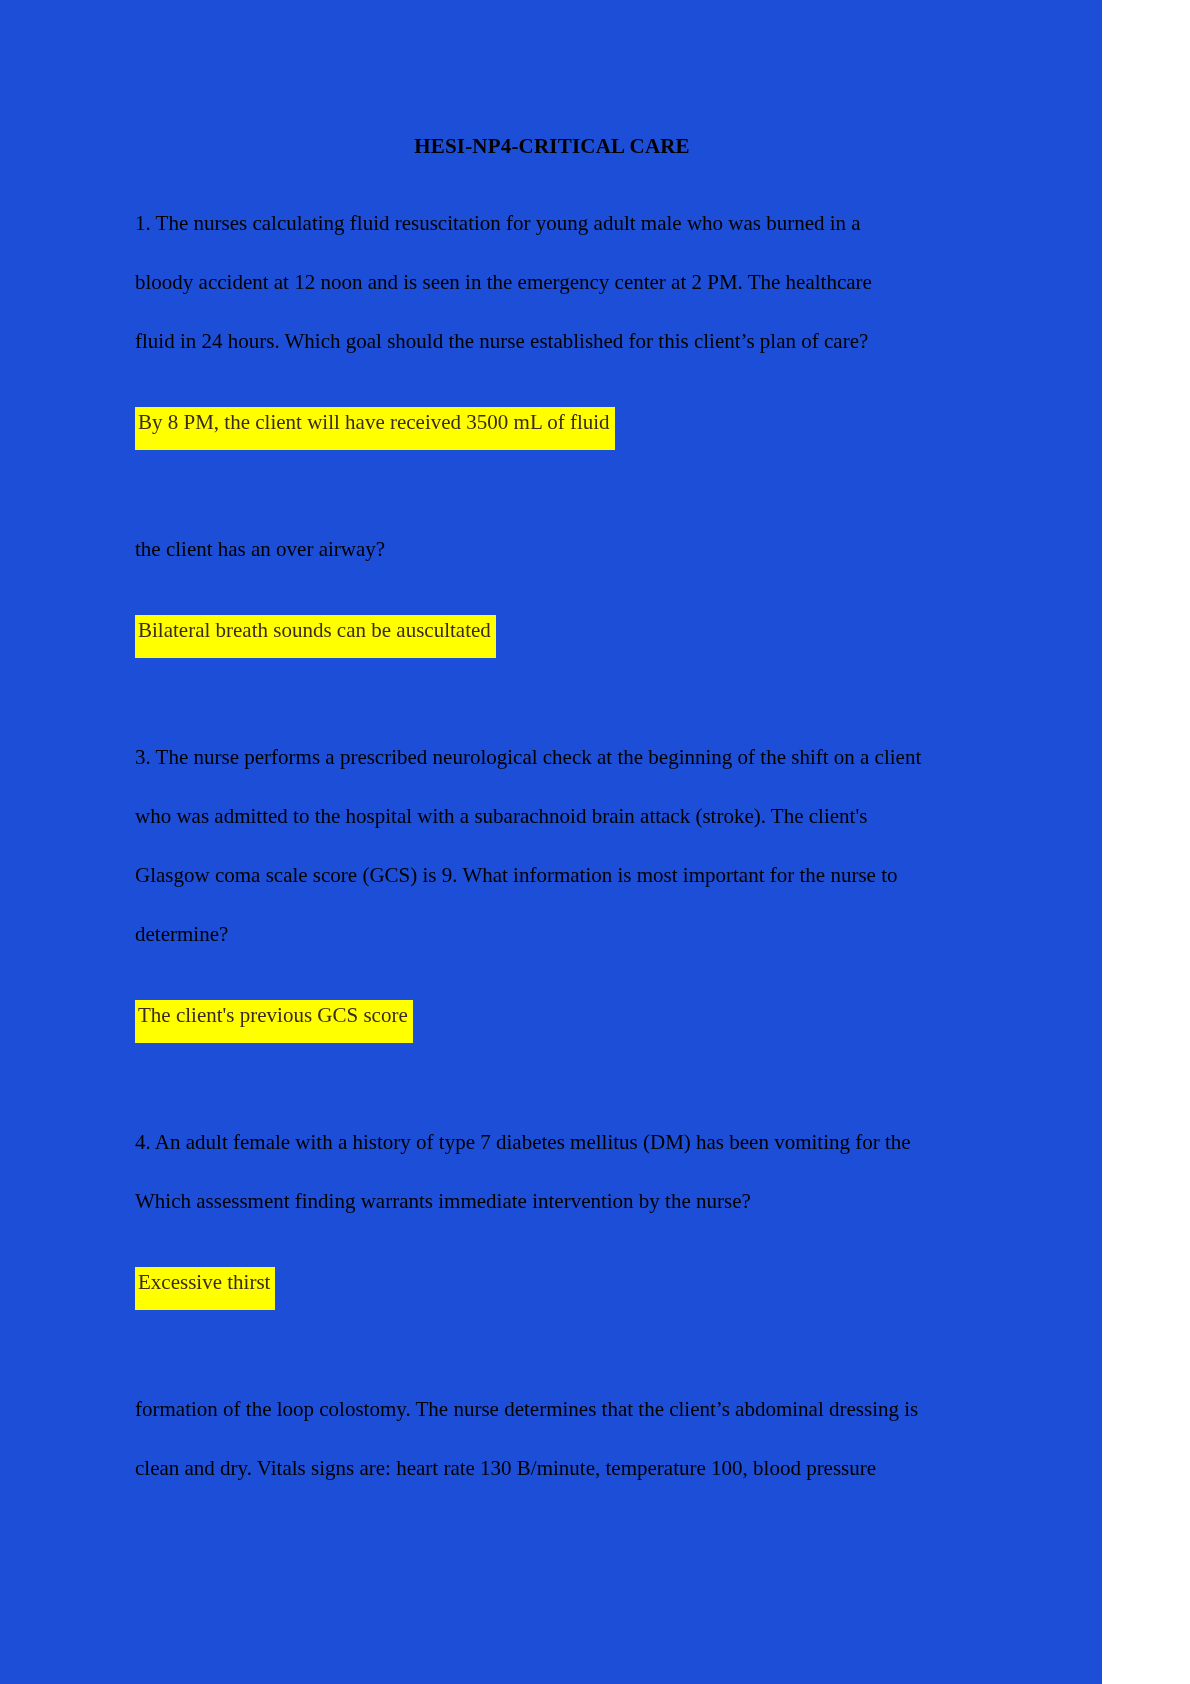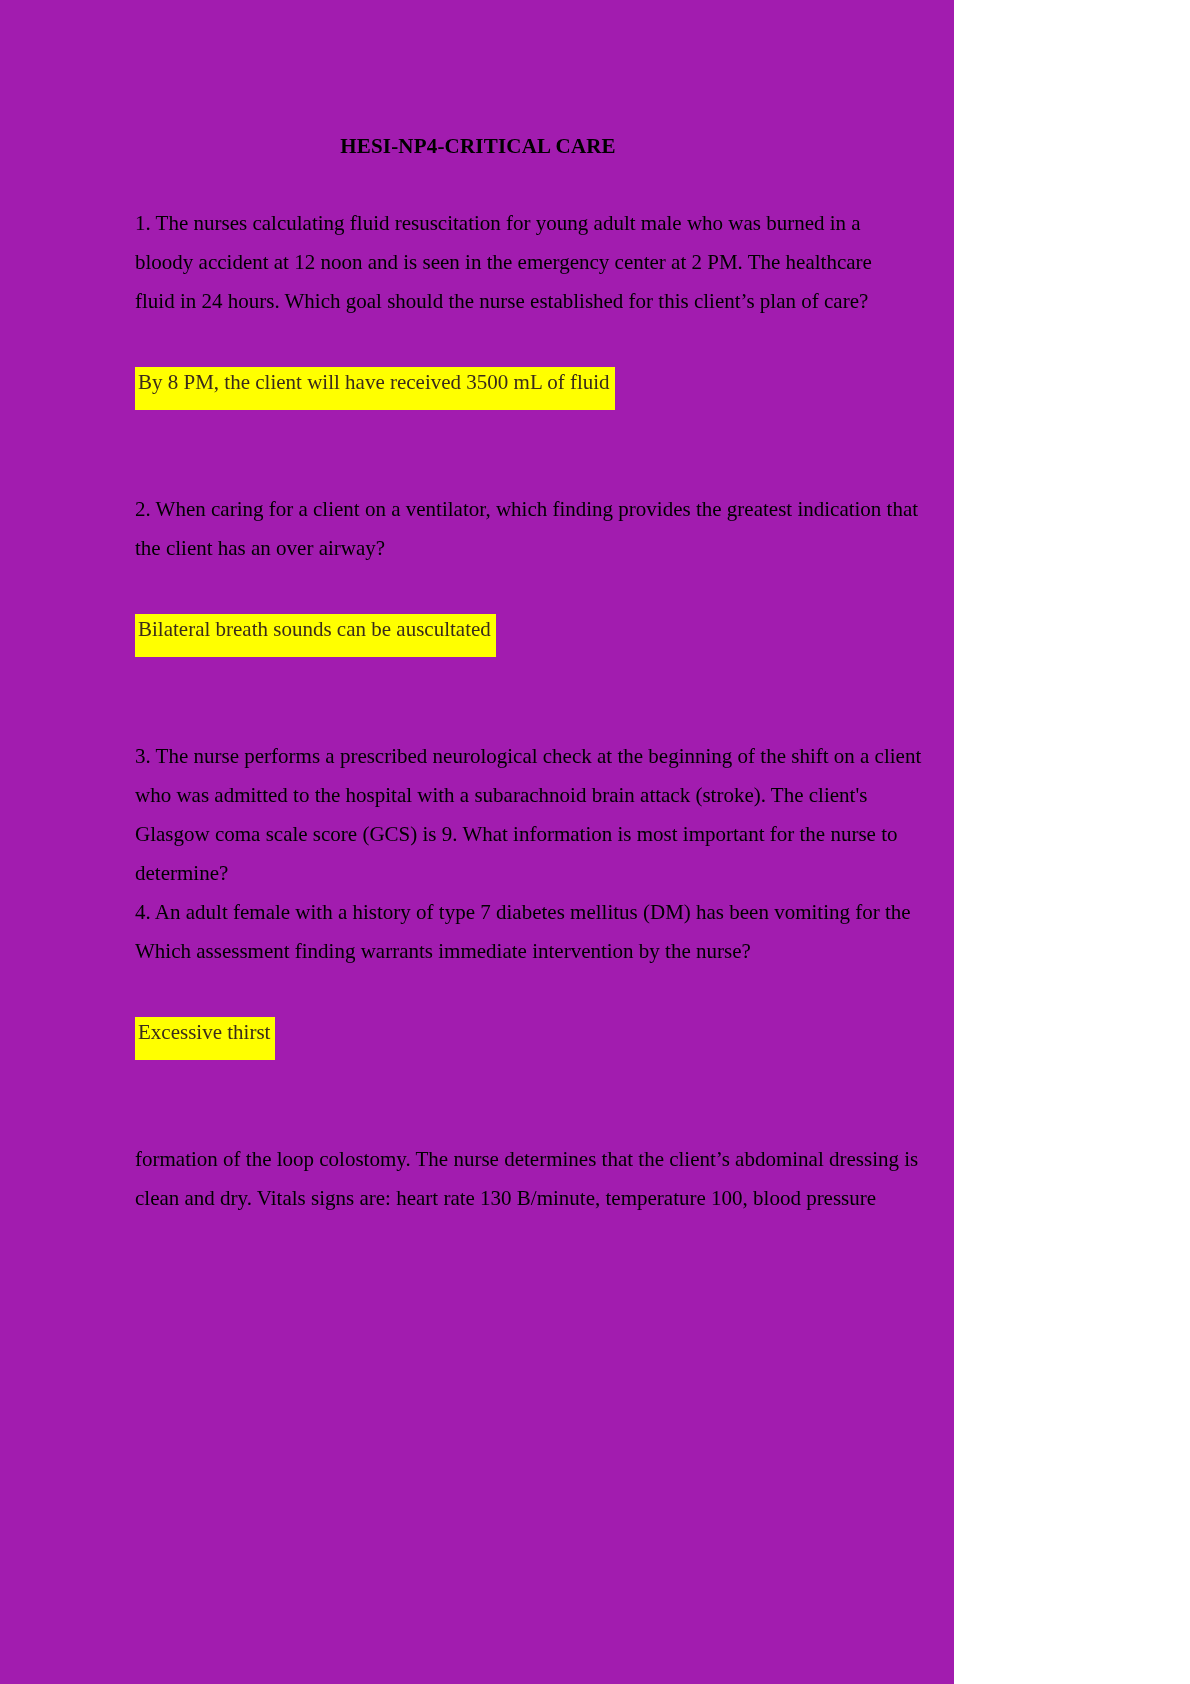--- a/index.html
+++ b/index.html
@@ -7,42 +7,43 @@
     padding: 0;
     background: #ffffff;
   }
   body {
     width: 1190px;
     height: 1684px;
     overflow: hidden;
   }
   .page {
     box-sizing: border-box;
-    width: 954px;
+    width: 1102px;
     height: 1684px;
     padding: 130px 133px 0 135px;
     font-family: "Liberation Serif", "DejaVu Serif", serif;
     font-size: 21px;
     color: #000000;
-    background: #a21caf;
+    background: #1d4ed8;
   }
   .doc-title {
     margin: 0 0 42px 0;
     font-size: 21px;
     font-weight: bold;
     text-align: center;
     line-height: 32px;
     letter-spacing: 0.2px;
   }
   .question {
     margin: 0;
   }
   .qline {
     line-height: 39px;
     white-space: nowrap;
+    margin-top: 20px;
   }
   .answer-row {
     margin: 42px 0 88px 0;
     line-height: 39px;
     white-space: nowrap;
   }
   .answer-highlight {
     background: #ffff00;
     color: #3a2b1a;
     padding: 3px 5px 16px 3px;
@@ -58,33 +59,35 @@
   <section class="question">
     <div class="qline">1. The nurses calculating fluid resuscitation for young adult male who was burned in a</div>
     <div class="qline">bloody accident at 12 noon and is seen in the emergency center at 2 PM. The healthcare</div>
     <div class="qline">fluid in 24 hours. Which goal should the nurse established for this client’s plan of care?</div>
   </section>
   <div class="answer-row">
     <mark class="answer-highlight">By 8 PM, the client will have received 3500 mL of fluid</mark>
   </div>
 
   <section class="question">
-    <div class="qline">2. When caring for a client on a ventilator, which finding provides the greatest indication that</div>
     <div class="qline">the client has an over airway?</div>
   </section>
   <div class="answer-row">
     <mark class="answer-highlight">Bilateral breath sounds can be auscultated</mark>
   </div>
 
   <section class="question">
     <div class="qline">3. The nurse performs a prescribed neurological check at the beginning of the shift on a client</div>
     <div class="qline">who was admitted to the hospital with a subarachnoid brain attack (stroke). The client's</div>
     <div class="qline">Glasgow coma scale score (GCS) is 9. What information is most important for the nurse to</div>
     <div class="qline">determine?</div>
   </section>
+  <div class="answer-row">
+    <mark class="answer-highlight">The client's previous GCS score</mark>
+  </div>
 
   <section class="question">
     <div class="qline">4. An adult female with a history of type 7 diabetes mellitus (DM) has been vomiting for the</div>
     <div class="qline">Which assessment finding warrants immediate intervention by the nurse?</div>
   </section>
   <div class="answer-row">
     <mark class="answer-highlight">Excessive thirst</mark>
   </div>
 
   <section class="question">

